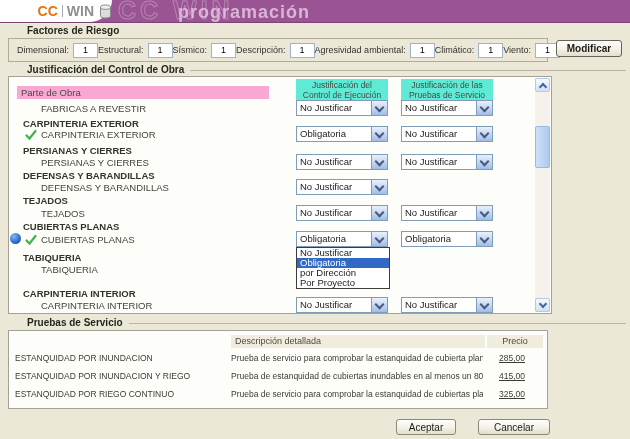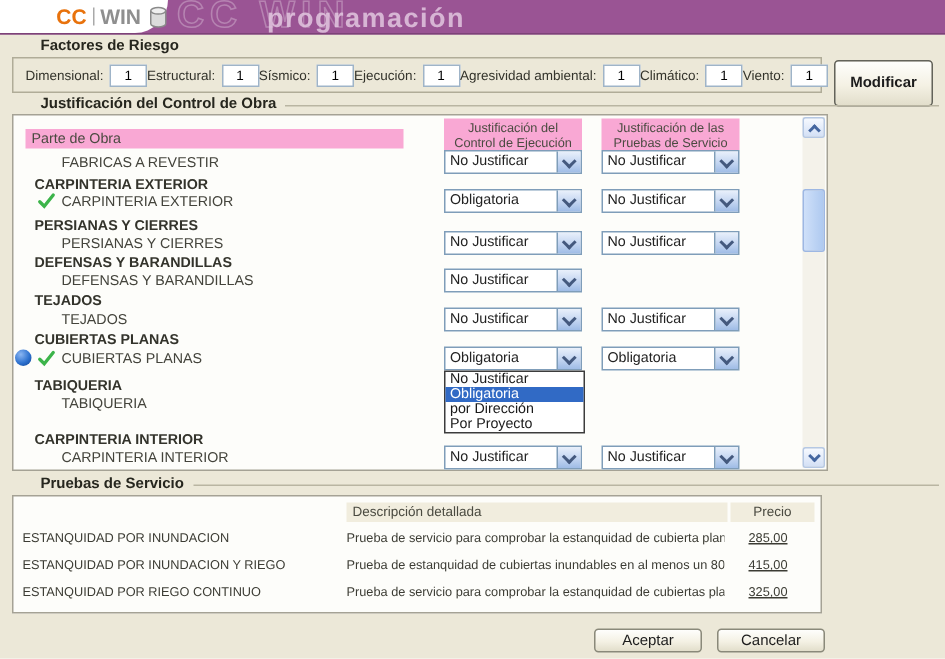--- a/index.html
+++ b/index.html
@@ -30,30 +30,30 @@
     border:1px solid #b0ac98;box-sizing:border-box;display:flex;align-items:center;
     justify-content:space-between;padding:0 8px;}
   .rf{display:flex;align-items:center;gap:4px;font-size:9px;color:#33332b;white-space:nowrap;}
   .rf input{width:23px;height:13px;border:1px solid #9fb4c8;background:#fff;
     font-family:"Liberation Sans",sans-serif;font-size:9px;text-align:center;padding:0;}
 
   
   .xpbtn{position:absolute;font-family:"Liberation Sans",sans-serif;font-size:10px;color:#1c1c1c;
     background:linear-gradient(180deg,#fefefc 0%,#f4f1e4 55%,#e2decb 100%);
     border:1px solid #8a897a;border-radius:3px;padding:0;}
-  #btn-modificar{left:556px;top:40px;width:66px;height:31px;font-weight:bold;border-color:#63635a;}
-  #btn-aceptar{left:396px;top:419px;width:72px;height:16px;}
+  #btn-modificar{left:556px;top:40px;width:66px;height:17px;font-weight:bold;border-color:#63635a;}
+  #btn-aceptar{left:396px;top:419px;width:60px;height:16px;}
   #btn-cancelar{left:478px;top:419px;width:72px;height:16px;}
 
   
   .jpanel{position:absolute;left:8px;top:76px;width:544px;height:238px;background:#fdfdfa;
     border:1px solid #a5a295;box-sizing:border-box;}
   .parte-hdr{position:absolute;left:8px;top:9px;width:252px;height:13px;background:#f9a8d4;
     font-size:9.5px;color:#4a4a40;line-height:13px;padding-left:4px;box-sizing:border-box;}
-  .colhdr{position:absolute;top:2px;width:92px;height:21px;background:#f9a8d4;
+  .colhdr{position:absolute;top:2px;width:92px;height:21px;background:#5eead4;
     font-size:8.5px;color:#4a4a40;text-align:center;line-height:10px;padding-top:1px;box-sizing:border-box;}
   .colhdr.exec{left:287px;} .colhdr.serv{left:392px;}
 
   .jrow{position:absolute;left:0;width:526px;height:16px;}
   .grp{position:absolute;left:14px;top:2px;font-size:9.5px;font-weight:bold;color:#33332b;}
   .itm{position:absolute;left:32px;top:3px;font-size:9.5px;color:#44443c;white-space:nowrap;}
   .bullet{position:absolute;left:1px;top:2px;width:11px;height:11px;border-radius:50%;
     background:radial-gradient(circle at 35% 30%,#8ab6f2,#2e72cf 55%,#0c3f8e);}
   .chk{position:absolute;left:16px;top:1px;width:12px;height:12px;}
 
@@ -124,21 +124,21 @@
       </div>
       <div class="rf">
         <span>Estructural:</span>
         <input value="1" style="">
       </div>
       <div class="rf">
         <span>Sísmico:</span>
         <input value="1" style="">
       </div>
       <div class="rf">
-        <span>Ejecución:</span>
+        <span>Descripción:</span>
         <input value="1" style="">
       </div>
       <div class="rf">
         <span>Agresividad ambiental:</span>
         <input value="1" style="">
       </div>
       <div class="rf">
         <span>Climático:</span>
         <input value="1" style="">
       </div>

